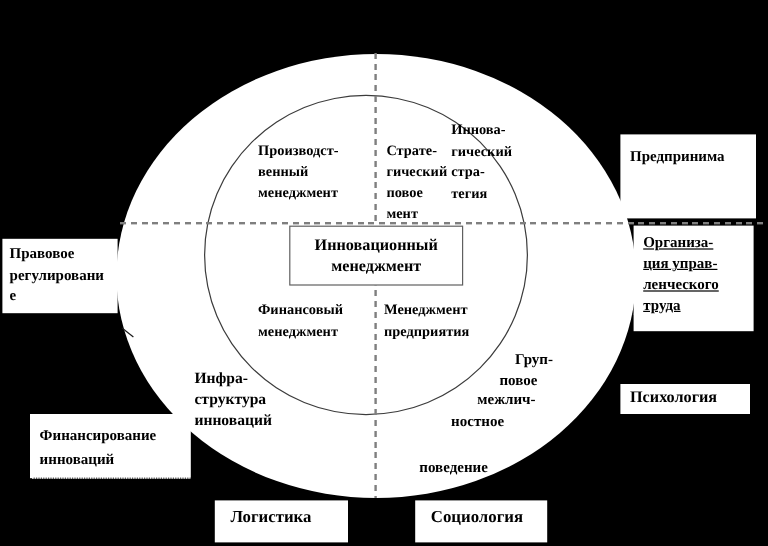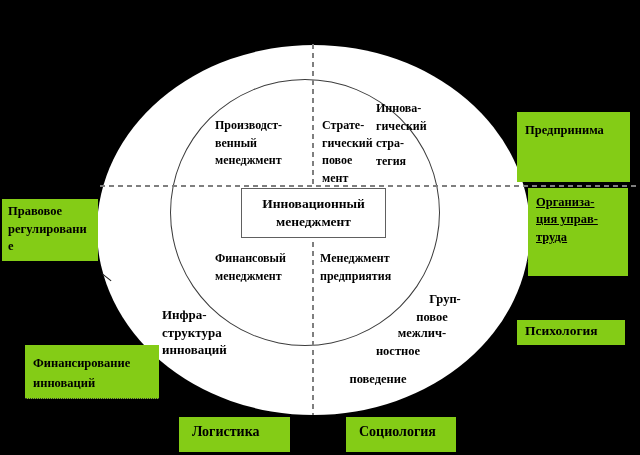--- a/index.html
+++ b/index.html
@@ -15,21 +15,21 @@
   .dash-diag{height:0;border-top:1.5px dashed #2c2c2c;transform-origin:left top;}
   .tick{height:0;border-top:1.5px solid #1a1a1a;transform-origin:left top;}
   .center-box{
     background:#fff;border:1px solid #606060;text-align:center;
     font-size:13.5px;line-height:18px;padding-top:6px;box-sizing:border-box;
   }
   .lbl{font-size:12px;line-height:17.5px;}
   .lbl-sm{font-size:12px;line-height:16.5px;}
   .lbl-md{font-size:13px;line-height:17.5px;}
   .grp-line{font-size:12.5px;text-align:center;width:120px;}
-  .wbox{background:#84cc16;box-sizing:border-box;}
+  .wbox{background:#ffffff;box-sizing:border-box;}
   .wbox .ln{white-space:nowrap;}
 </style>
 </head>
 <body>
 
 <div id="canvas">
 
   <div class="abs ellipse" style="left:97px;top:45px;width:433px;height:370px;"></div>
 
   <div class="abs circle-outline" style="left:170px;top:79px;width:268px;height:265px;"></div>
@@ -80,35 +80,36 @@
   <div class="abs lbl-md" style="left:162px;top:306px;">
     <div>Инфра-</div>
     <div>структура</div>
     <div>инноваций</div>
   </div>
 
   <div class="abs grp-line" style="left:385px;top:292px;">Груп-</div>
   <div class="abs grp-line" style="left:372px;top:310px;">повое</div>
   <div class="abs grp-line" style="left:362px;top:326px;">межлич-</div>
   <div class="abs grp-line" style="left:338px;top:344px;">ностное</div>
-  <div class="abs grp-line" style="left:318px;top:372px;">поведение</div>
+  <div class="abs grp-line" style="left:318px;top:382px;">поведение</div>
 
   <div class="abs wbox" style="left:2px;top:199px;width:96px;height:62px;padding:4px 0 0 6px;font-size:12.5px;line-height:17.5px;">
     <div class="ln">Правовое</div>
     <div class="ln">регулировани</div>
     <div class="ln">е</div>
   </div>
 
   <div class="abs wbox" style="left:517px;top:112px;width:113px;height:70px;padding:9px 0 0 8px;font-size:12.5px;line-height:19px;">
     <div class="ln">Предпринима</div>
   </div>
 
   <div class="abs wbox" style="left:528px;top:188px;width:100px;height:88px;padding:6px 0 0 8px;font-size:12.5px;line-height:17.3px;text-decoration:underline;">
     <div class="ln">Организа-</div>
     <div class="ln">ция управ-</div>
+    <div class="ln">ленческого</div>
     <div class="ln">труда</div>
   </div>
 
   <div class="abs wbox" style="left:517px;top:320px;width:108px;height:25px;padding:3px 0 0 8px;font-size:13.5px;">
     <div class="ln">Психология</div>
   </div>
 
   <div class="abs wbox" style="left:25px;top:345px;width:134px;height:54px;padding:8px 0 0 8px;font-size:12.5px;line-height:20px;border-bottom:1.5px dotted #333;">
     <div class="ln">Финансирование</div>
     <div class="ln">инноваций</div>

